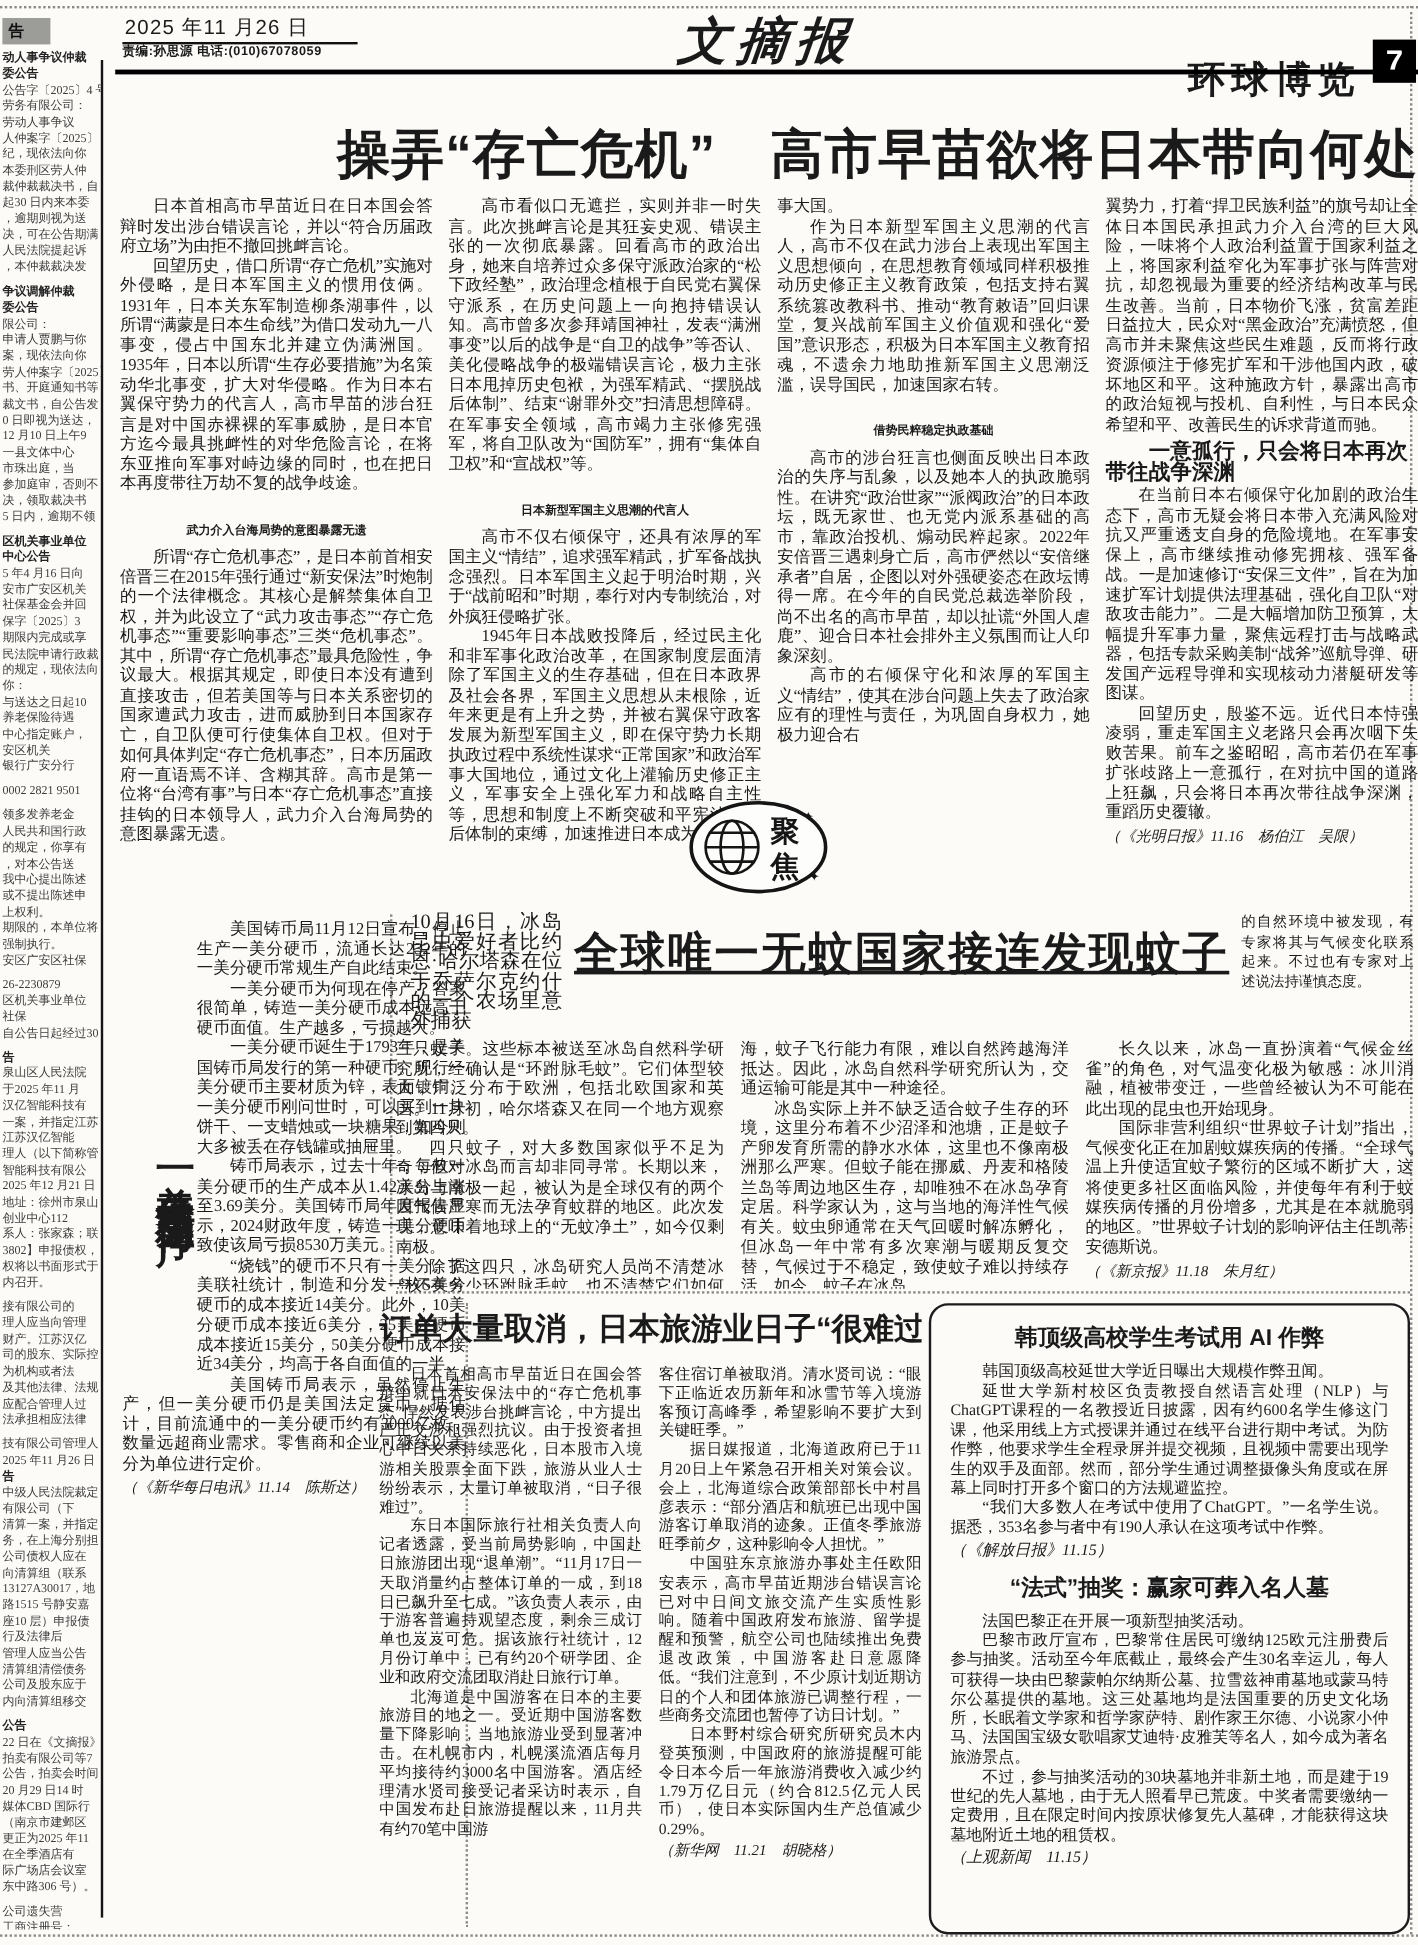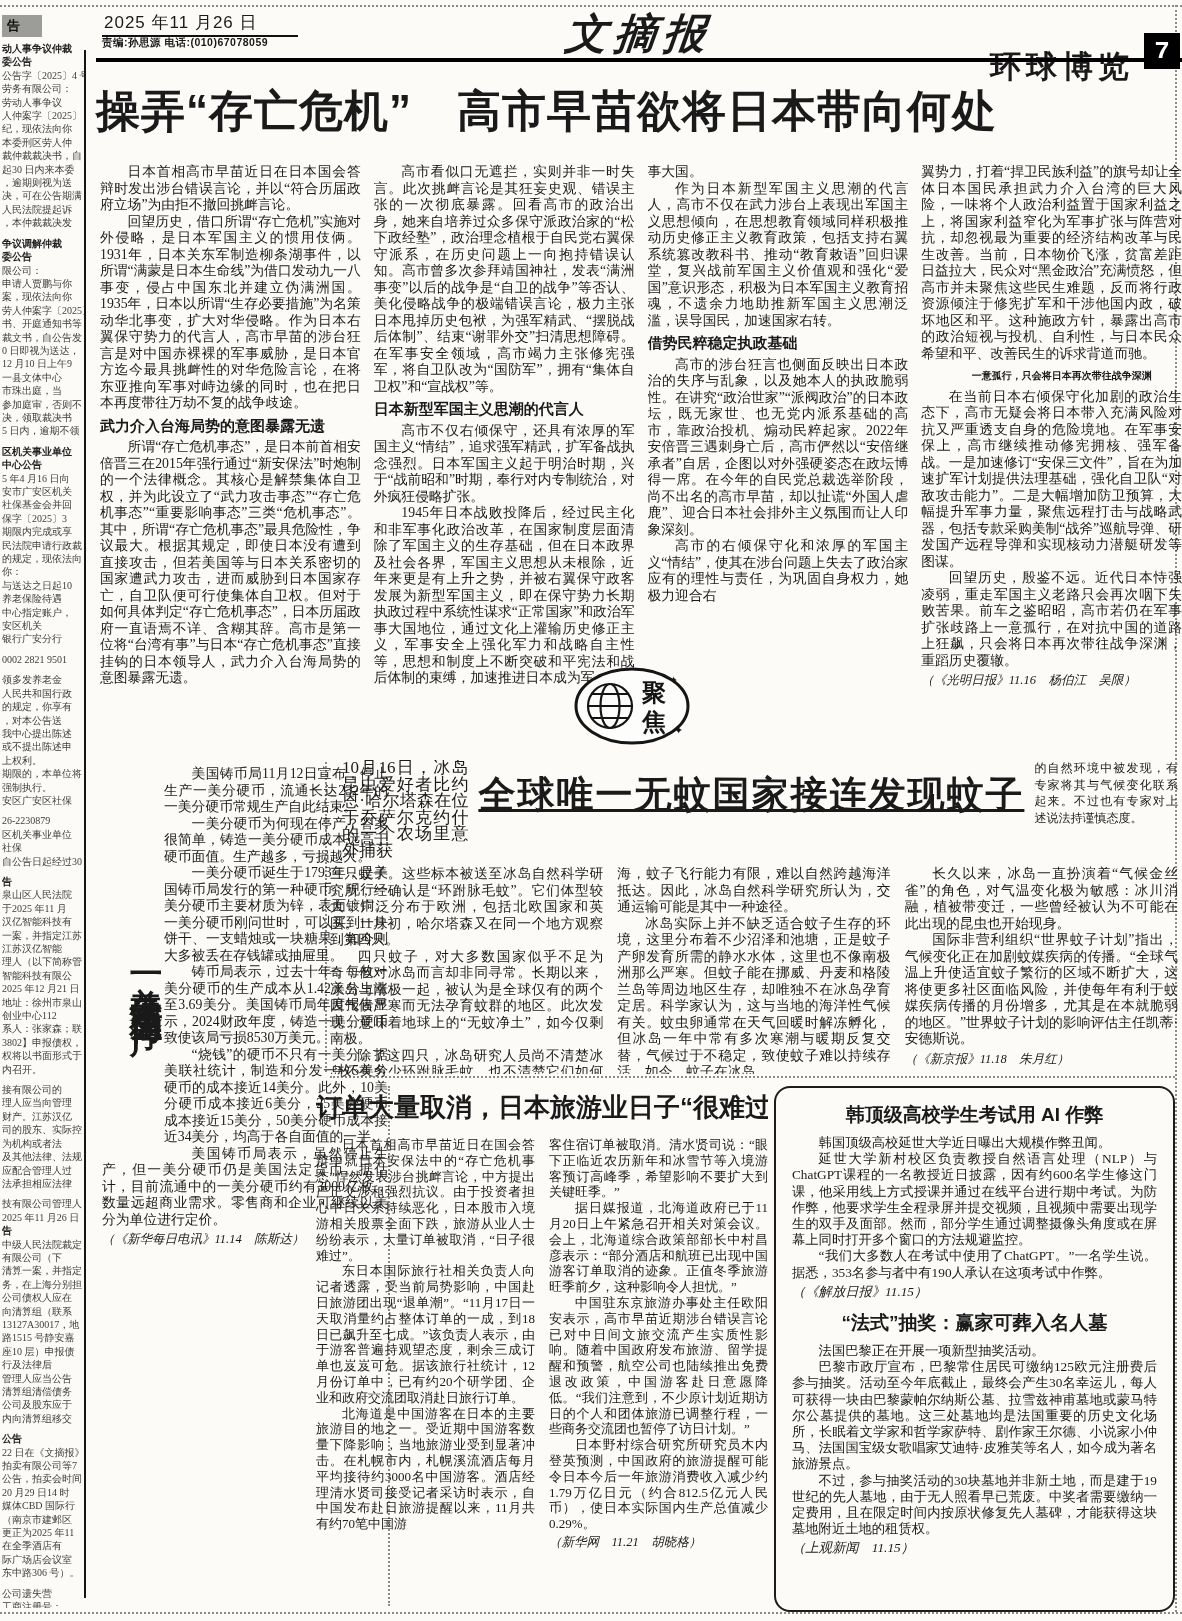--- a/index.html
+++ b/index.html
@@ -34,32 +34,32 @@
   .hd-logo{position:absolute;left:50%;top:-4px;transform:translateX(-50%) skewX(-6deg);
            font-size:42px;font-weight:bold;font-style:italic;letter-spacing:7px;
            font-family:"DejaVu Serif",serif;}
   .hd-right{position:absolute;right:2px;top:4px;display:flex;align-items:center;gap:10px;}
   .hd-section{font-family:"Liberation Sans",sans-serif;font-size:31px;font-weight:900;letter-spacing:5px;margin-top:32px;}
   .hd-pagenum{width:36px;height:36px;background:#000;color:#fff;display:flex;align-items:center;
               justify-content:center;font:bold 26px "Liberation Sans",sans-serif;}
   .hd-rule{position:absolute;left:96px;top:58px;width:1086px;height:4px;background:#000;}
 
   
-  .main-headline{position:absolute;left:96px;top:82px;width:1086px;margin:0;text-align:left;
+  .main-headline{position:absolute;left:96px;top:99px;width:1086px;margin:0;text-align:right;
                  font-family:"Liberation Sans",sans-serif;font-size:44px;font-weight:bold;letter-spacing:1px;}
   .main-cols{position:absolute;left:100px;top:164px;width:1082px;height:588px;display:flex;gap:13px;overflow:hidden;}
   .main-cols .col{flex:1;overflow:hidden;font-size:13.8px;line-height:16.5px;}
 
   .blk{text-align:justify;}
   .p{text-indent:2em;}
   .pc{text-indent:0;}
-  .sh{font-family:"Liberation Sans",sans-serif;font-weight:bold;font-size:15px;
-      text-indent:0;padding:6px 0 5px;}
-  .shl{font-family:"Liberation Sans",sans-serif;font-weight:bold;font-size:10px;text-indent:2em;
-       text-align:center;padding:6px 0 4px;}
+  .sh{font-family:"Liberation Sans",sans-serif;font-weight:bold;font-size:10px;text-align:center;
+      text-indent:0;padding:6px 0 5px;margin-top:17px;}
+  .shl{font-family:"Liberation Sans",sans-serif;font-weight:bold;font-size:18px;text-indent:2em;
+       text-align:left;padding:6px 0 4px;}
   .at{text-align:left;font-style:italic;font-size:12.5px;padding-top:3px;text-indent:0;}
 
   
   .focus-badge{position:absolute;left:574px;top:666px;width:118px;height:80px;}
 
   
   .penny{position:absolute;left:102px;top:766px;width:286px;height:846px;overflow:hidden;
          font-size:13.8px;line-height:16.5px;}
   .penny-title{float:left;writing-mode:vertical-rl;text-orientation:upright;
                font-family:"Liberation Sans",sans-serif;font-size:33px;font-weight:bold;

